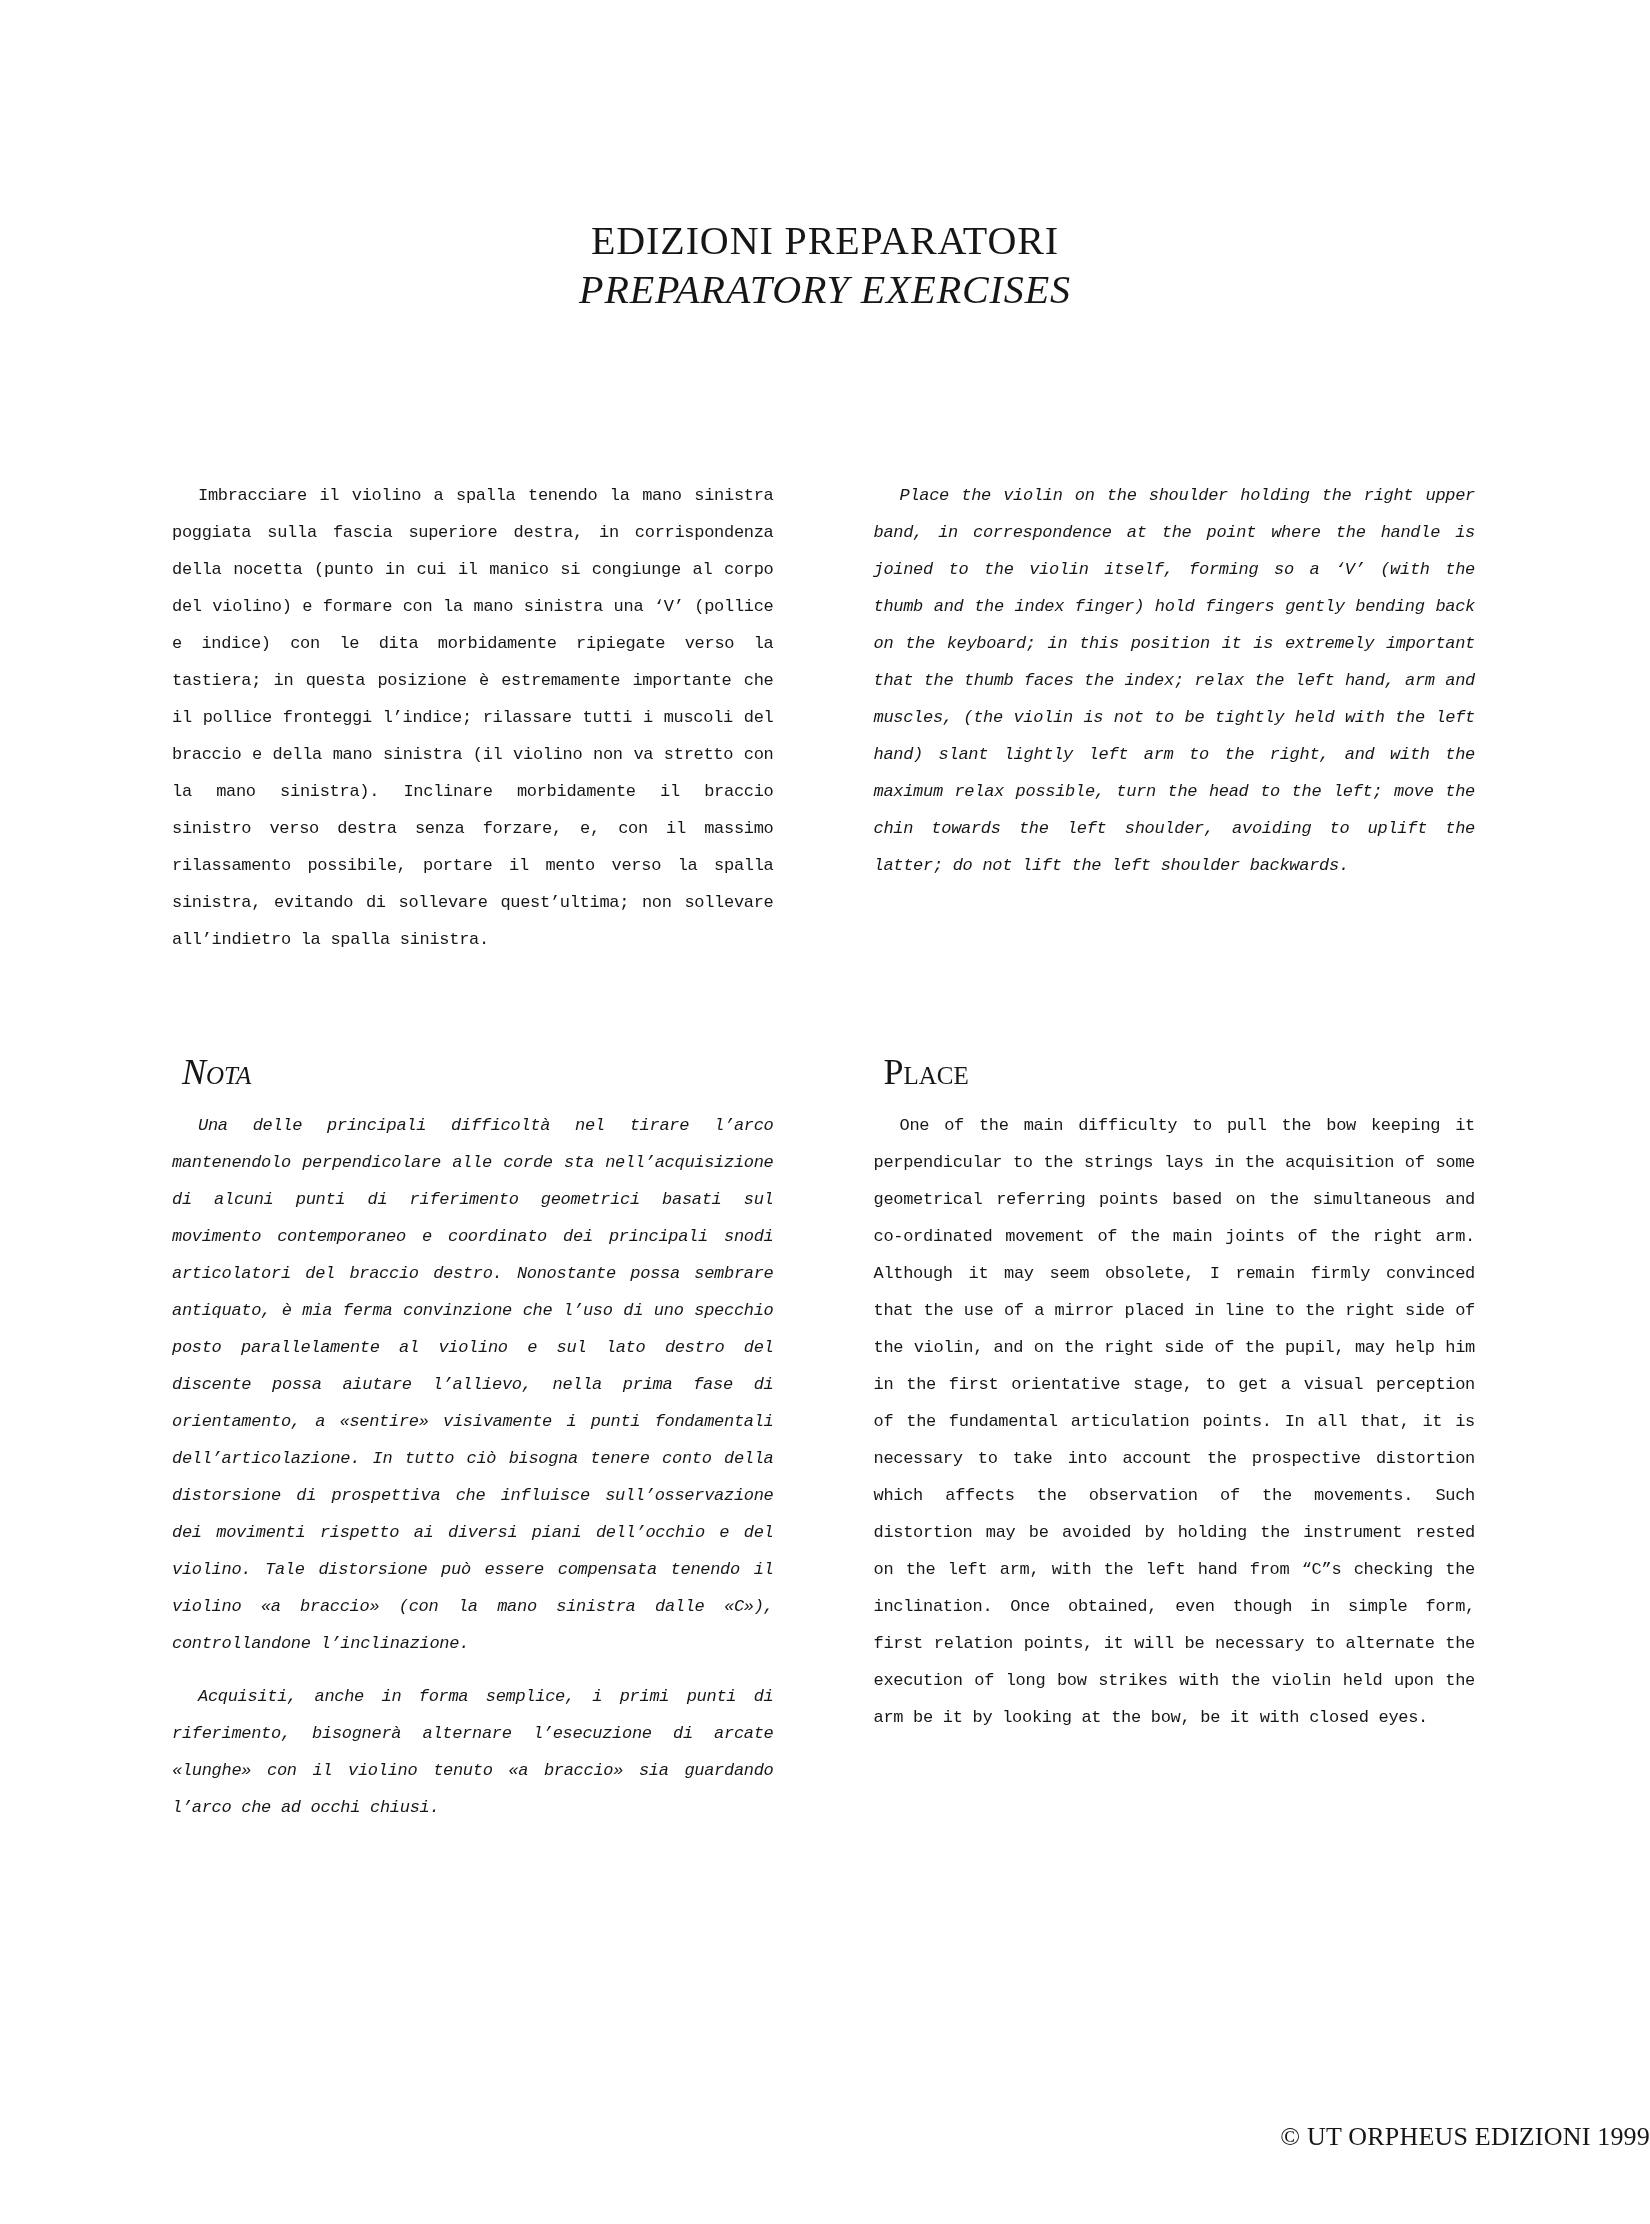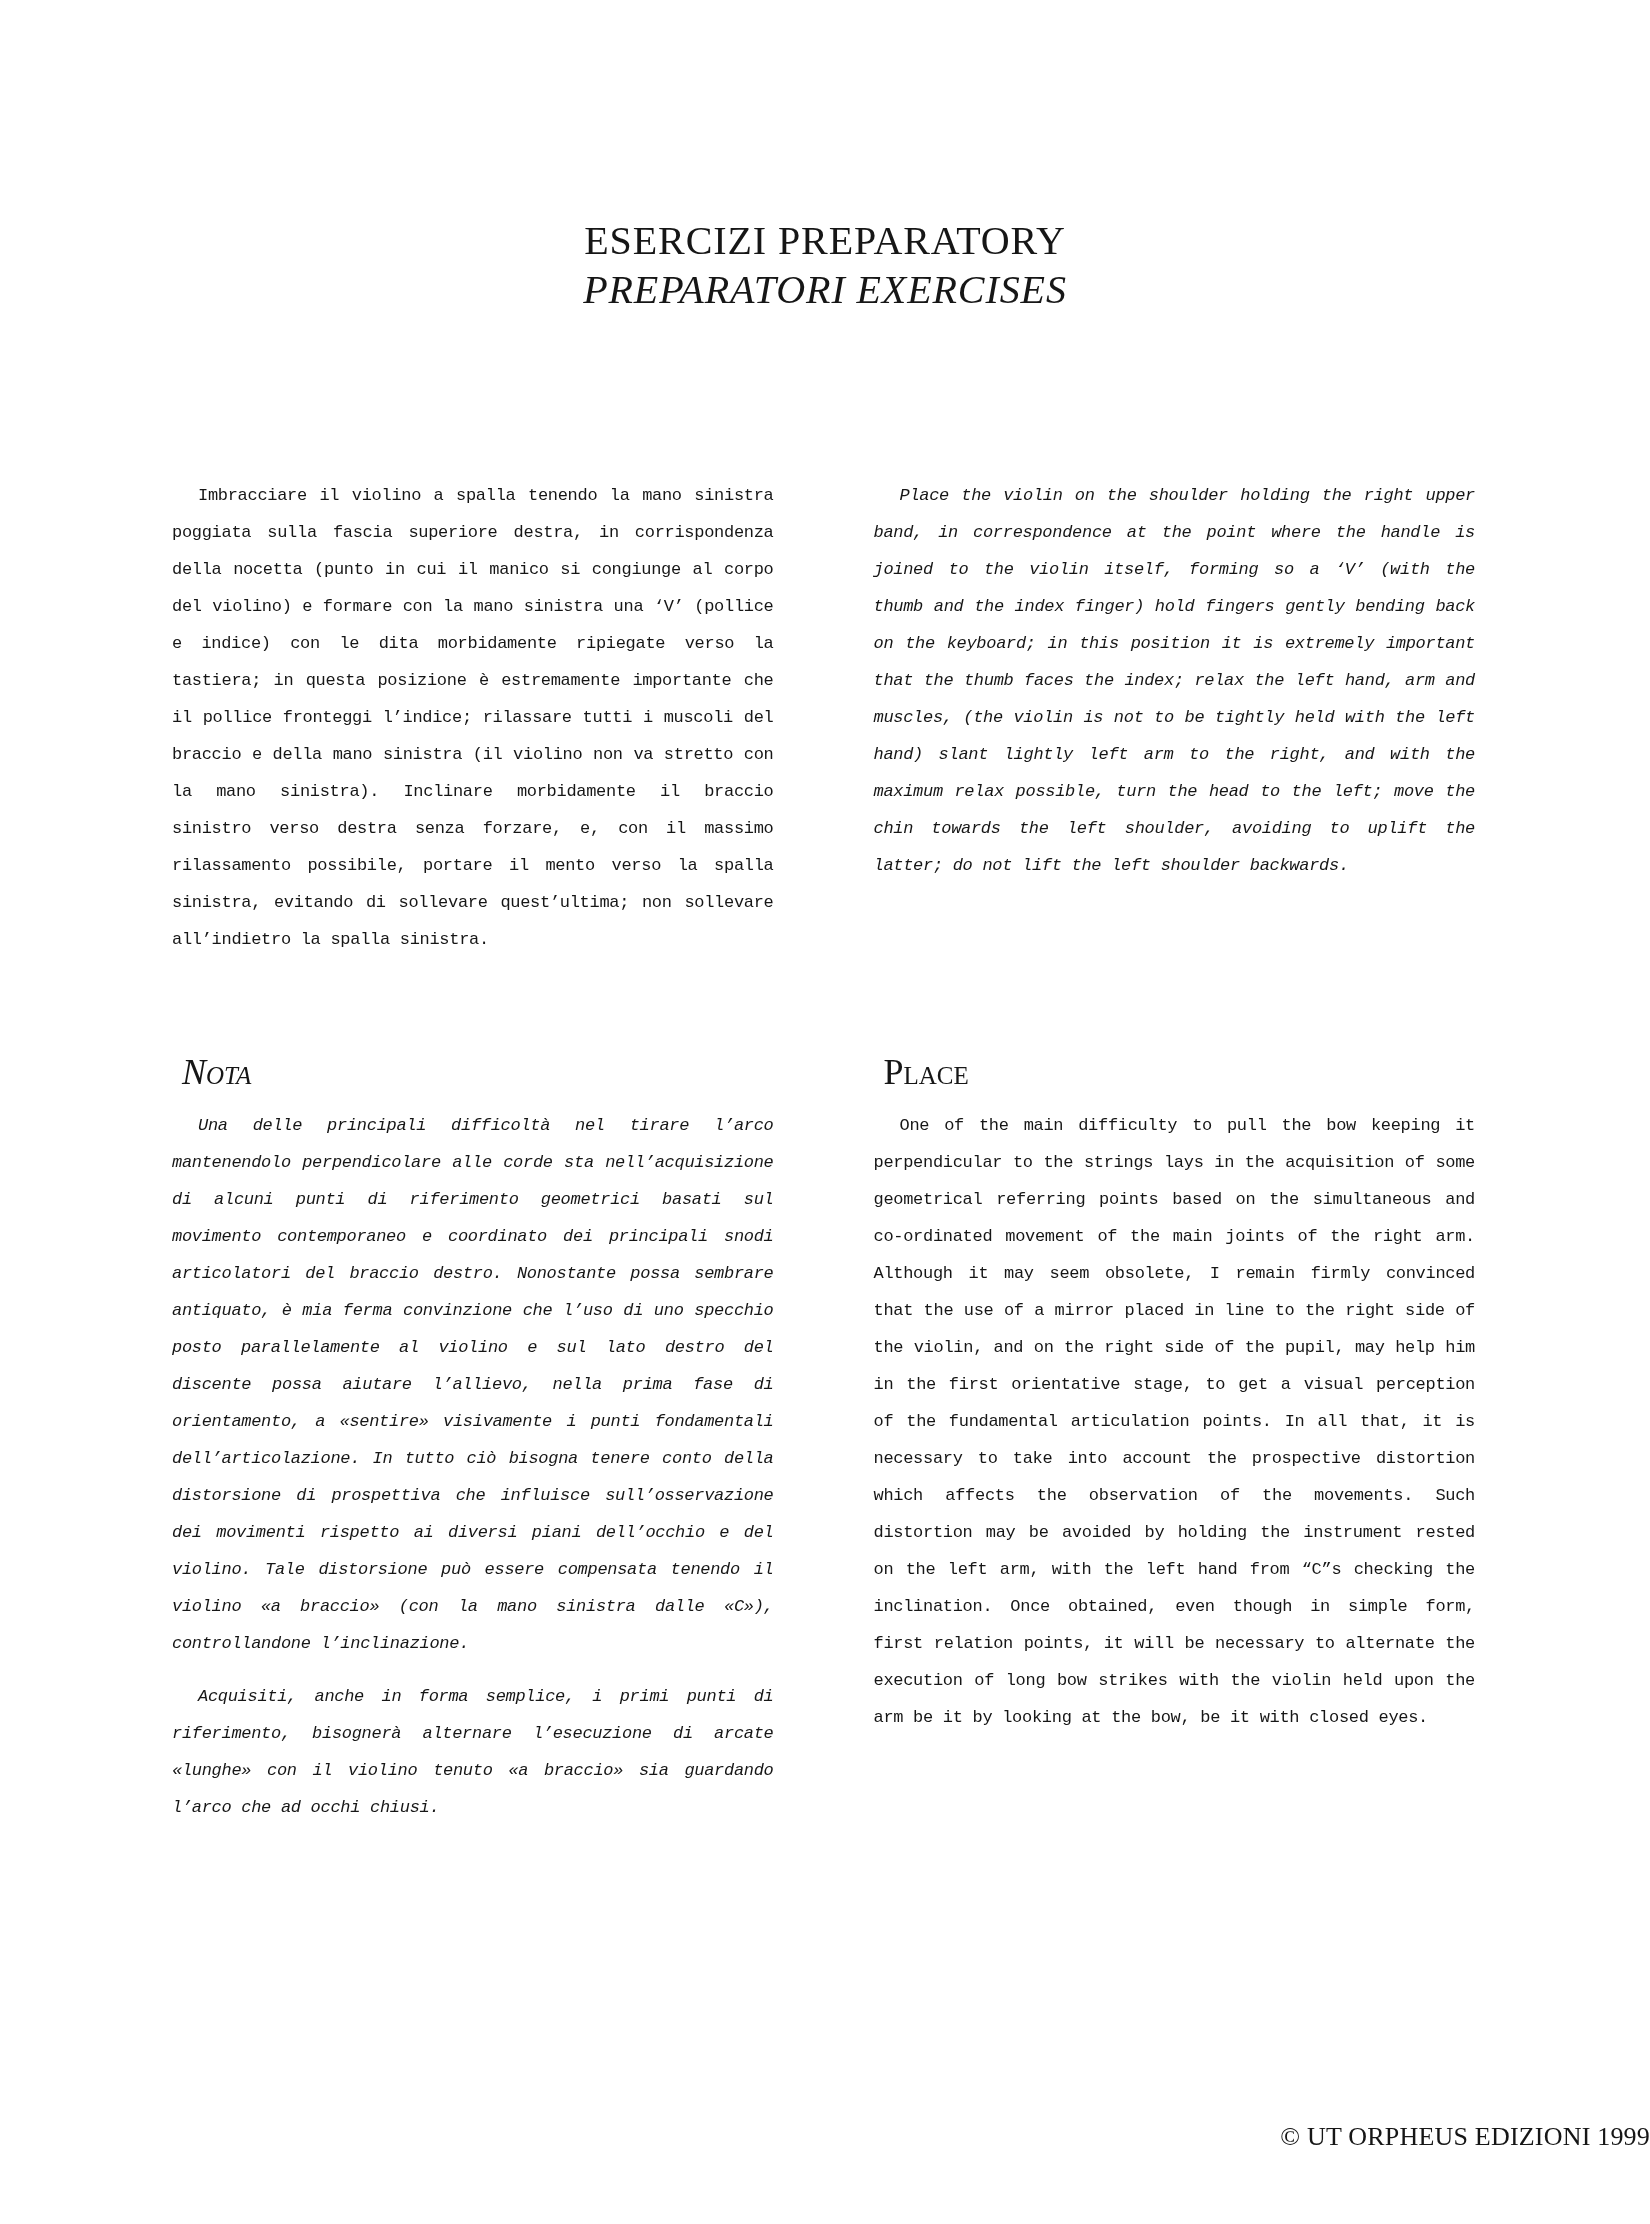--- a/index.html
+++ b/index.html
@@ -76,22 +76,22 @@
     line-height: 31px;
     letter-spacing: 0.2px;
   }
 </style>
 </head>
 <body>
 
 <div class="page">
 
   <header class="title-block">
-    <div class="title-line1">ESERCIZI PREPARATORY</div>
-    <div class="title-line2">PREPARATORI EXERCISES</div>
+    <div class="title-line1">EDIZIONI PREPARATORI</div>
+    <div class="title-line2">PREPARATORY EXERCISES</div>
   </header>
 
   <main class="columns">
 
     <section class="col">
       <div class="para1-slot">
         <p class="body indent">Imbracciare il violino a spalla tenendo la mano sinistra poggiata sulla fascia superiore destra, in corrispondenza della nocetta (punto in cui il manico si congiunge al corpo del violino) e formare con la mano sinistra una ‘V’ (pollice e indice) con le dita morbidamente ripiegate verso la tastiera; in questa posizione è estremamente importante che il pollice fronteggi l’indice; rilassare tutti i muscoli del braccio e della mano sinistra (il violino non va stretto con la mano sinistra). Inclinare morbidamente il braccio sinistro verso destra senza forzare, e, con il massimo rilassamento possibile, portare il mento verso la spalla sinistra, evitando di sollevare quest’ultima; non sollevare all’indietro la spalla sinistra.</p>
       </div>
       <h3 class="note-heading italic">Nota</h3>
       <p class="body italic indent">Una delle principali difficoltà nel tirare l’arco mantenendolo perpendicolare alle corde sta nell’acquisizione di alcuni punti di riferimento geometrici basati sul movimento contemporaneo e coordinato dei principali snodi articolatori del braccio destro. Nonostante possa sembrare antiquato, è mia ferma convinzione che l’uso di uno specchio posto parallelamente al violino e sul lato destro del discente possa aiutare l’allievo, nella prima fase di orientamento, a «sentire» visivamente i punti fondamentali dell’articolazione. In tutto ciò bisogna tenere conto della distorsione di prospettiva che influisce sull’osservazione dei movimenti rispetto ai diversi piani dell’occhio e del violino. Tale distorsione può essere compensata tenendo il violino «a braccio» (con la mano sinistra dalle «C»), controllandone l’inclinazione.</p>

